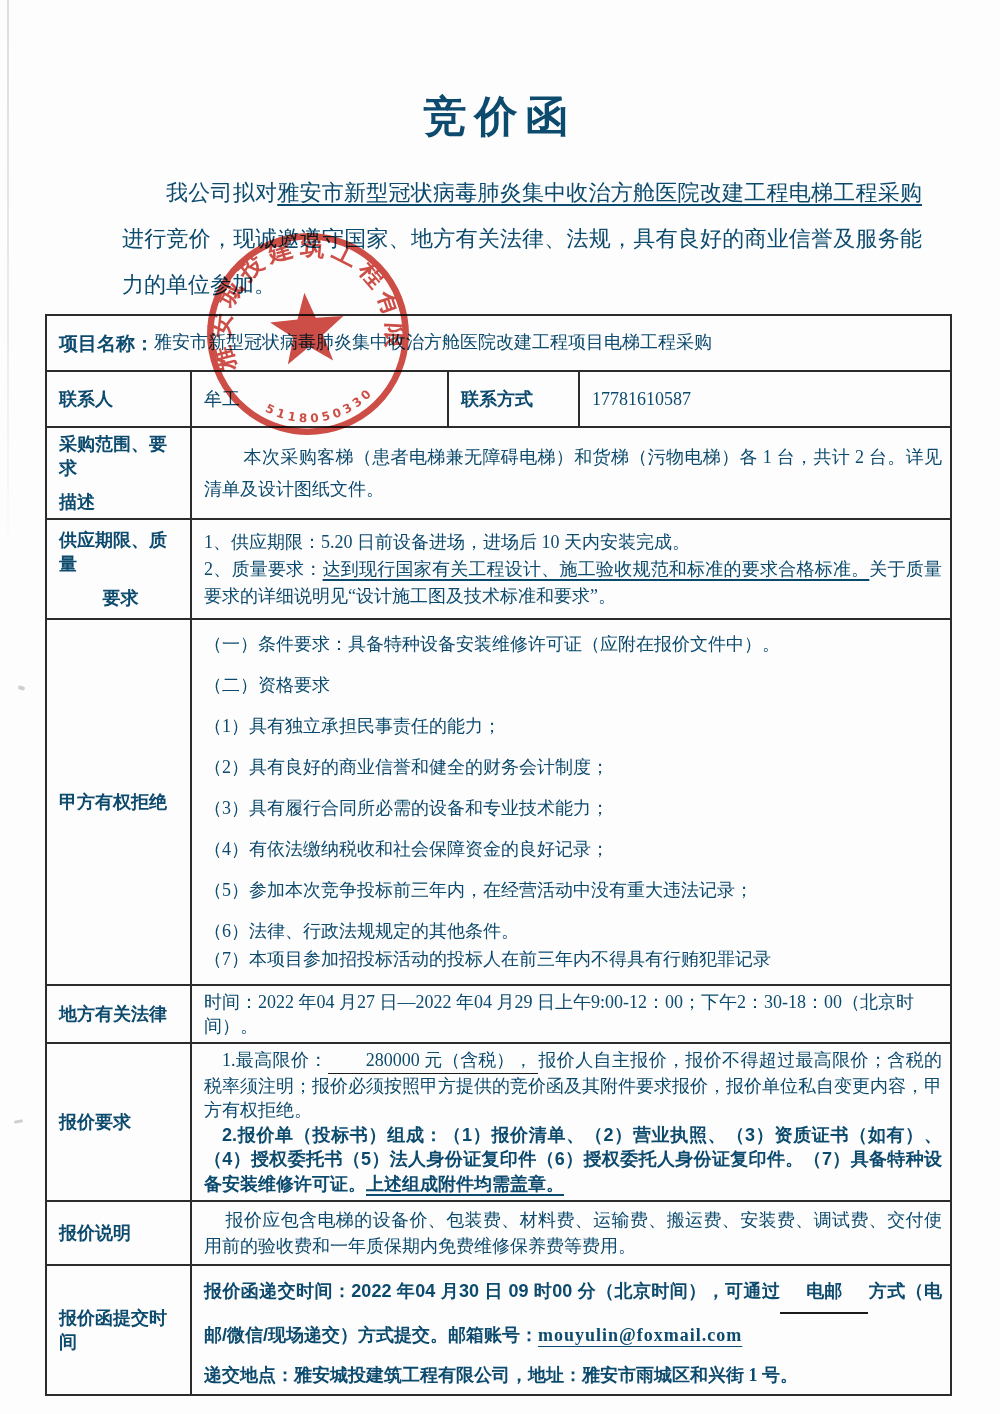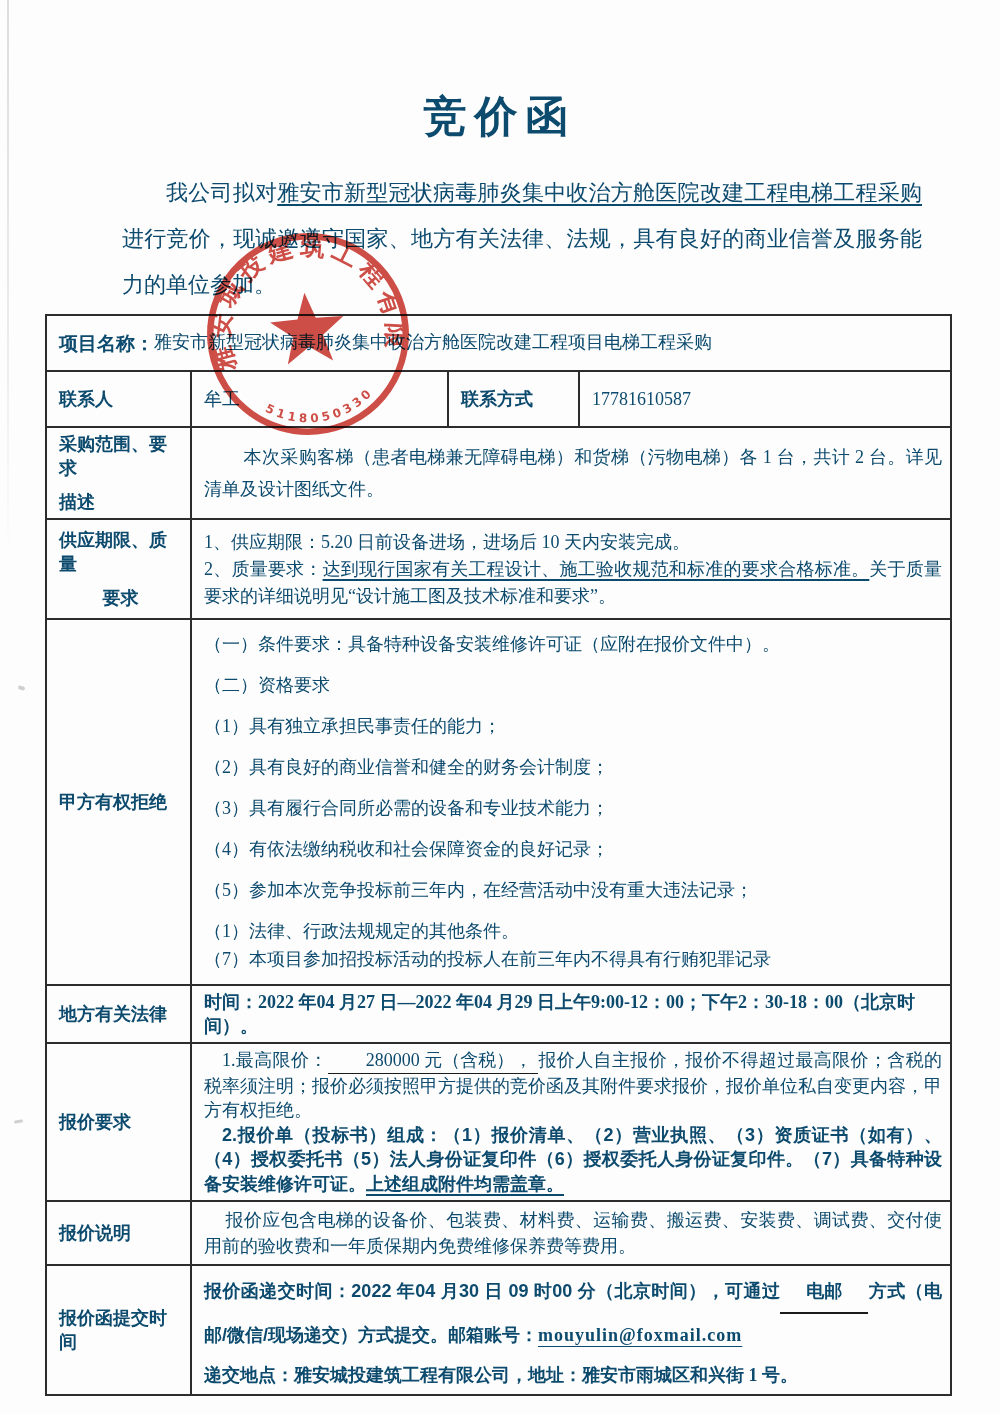--- a/index.html
+++ b/index.html
@@ -59,21 +59,21 @@
   td.r2v{height:42px;font-size:19px;}
   td.r3{height:46px;font-size:19px;}
   td.r4c{height:68px;font-size:17.5px;line-height:32px;}
   td.r4c p{margin:0;text-indent:2.2em;text-align:justify;}
   td.r5c{height:90px;font-size:17px;line-height:27px;}
   td.r5c p{margin:0;text-align:justify;}
   td.r6c{height:356px;padding:20px 10px 8px 44px;}
   td.r6c .qitem{font-size:18px;line-height:25px;margin-bottom:16px;}
   td.r6c .qitem.tight{margin-bottom:3px;}
   td.r6c .qitem.last{margin-bottom:0;}
-  td.r7c{height:44px;font-size:18px;font-weight:bold;}
+  td.r7c{height:44px;font-size:18px;}
   td.r8c{height:118px;font-size:17px;line-height:24.5px;}
   td.r8c p{margin:0;text-indent:1em;text-align:justify;}
   .u-price{
     display:inline-block;
     padding:0 6px 0 20px;
     border-bottom:1.5px solid #1b1b1b;
   }
   td.r9c{height:54px;font-size:18px;line-height:26px;}
   td.r9c p{margin:0;text-indent:1.2em;text-align:justify;}
   td.r10c{height:114px;font-size:18px;}
@@ -153,21 +153,21 @@
     <tr>
       <td class="labcell">甲方有权拒绝</td>
       <td colspan="3" class="r6c">
         <div class="qitem">（一）条件要求：具备特种设备安装维修许可证（应附在报价文件中）。</div>
         <div class="qitem">（二）资格要求</div>
         <div class="qitem">（1）具有独立承担民事责任的能力；</div>
         <div class="qitem">（2）具有良好的商业信誉和健全的财务会计制度；</div>
         <div class="qitem">（3）具有履行合同所必需的设备和专业技术能力；</div>
         <div class="qitem">（4）有依法缴纳税收和社会保障资金的良好记录；</div>
         <div class="qitem">（5）参加本次竞争投标前三年内，在经营活动中没有重大违法记录；</div>
-        <div class="qitem tight">（1）法律、行政法规规定的其他条件。</div>
+        <div class="qitem tight">（6）法律、行政法规规定的其他条件。</div>
         <div class="qitem last">（7）本项目参加招投标活动的投标人在前三年内不得具有行贿犯罪记录</div>
       </td>
     </tr>
     <tr>
       <td class="labcell">地方有关法律</td>
       <td colspan="3" class="r7c">时间：2022 年04 月27 日—2022 年04 月29 日上午9:00-12：00；下午2：30-18：00（北京时间）。</td>
     </tr>
     <tr>
       <td class="labcell">报价要求</td>
       <td colspan="3" class="r8c">

